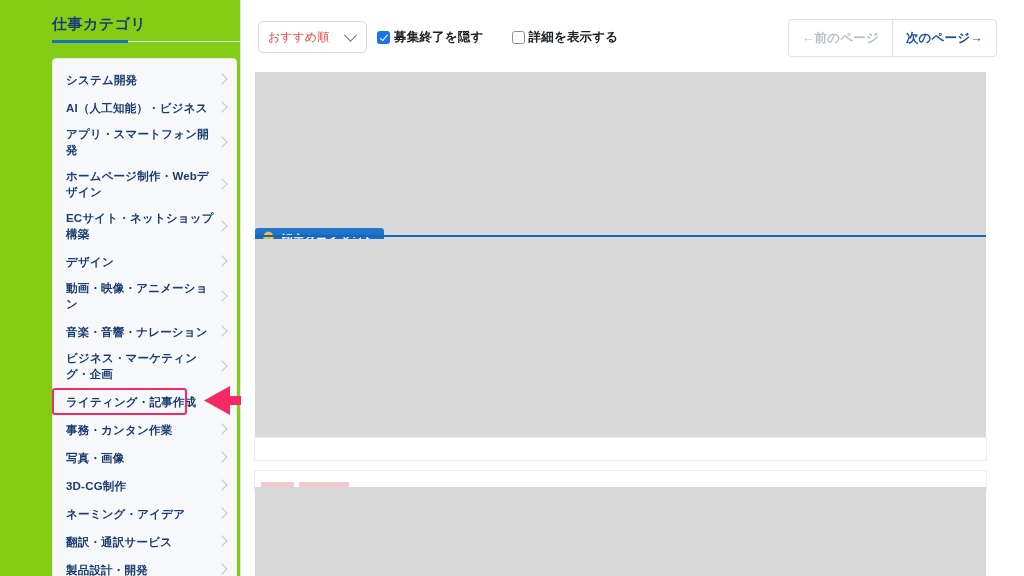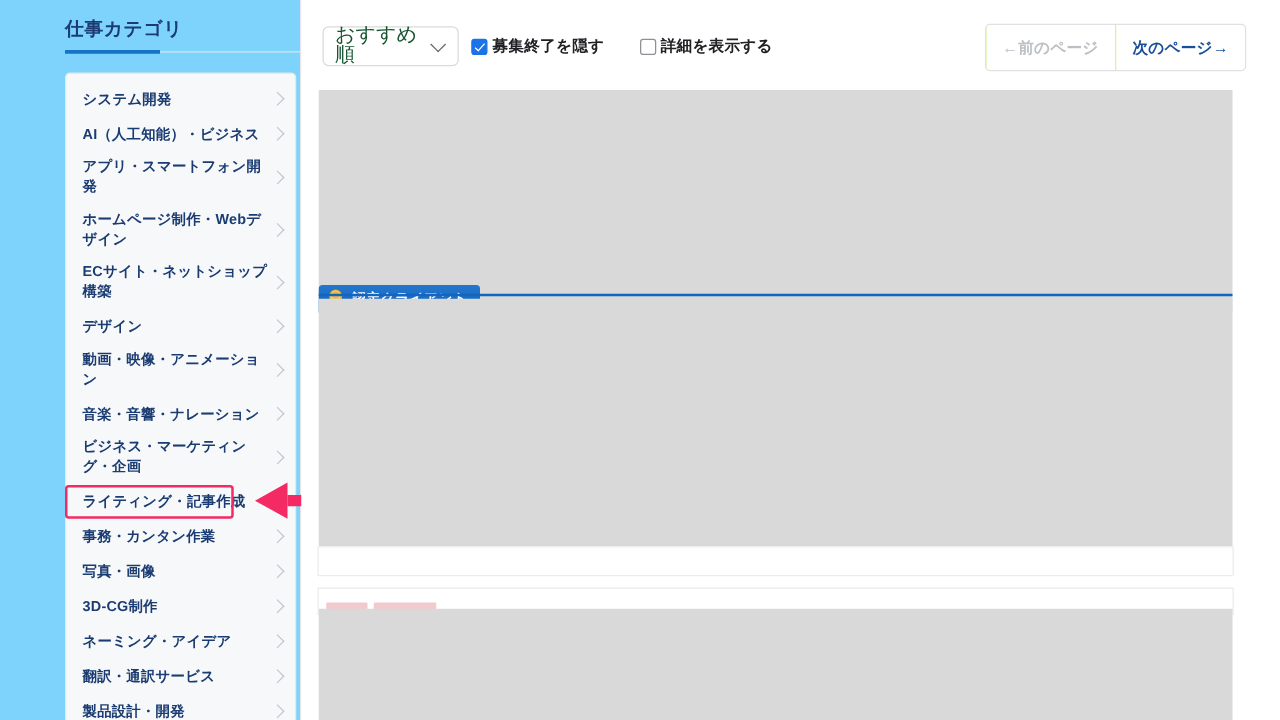--- a/index.html
+++ b/index.html
@@ -21,21 +21,21 @@
     background: #ffffff;
   }
 
   
   .sidebar {
     position: absolute;
     left: 0;
     top: 0;
     width: 241px;
     height: 576px;
-    background: #7dd3fc;
+    background: #84cc16;
     border-right: 1px solid #e3e6e8;
     box-sizing: border-box;
   }
   .sidebar-title-wrap {
     position: absolute;
     left: 52px;
     top: 14px;
     width: 189px;
   }
   .sidebar-title {
@@ -153,22 +153,22 @@
     box-sizing: border-box;
     background: #ffffff;
     border: 1px solid #d8dadd;
     border-radius: 5px;
     display: flex;
     align-items: center;
     padding: 0 9px;
     cursor: pointer;
   }
   .sort-select-label {
-    font-size: 16px;
-    color: #14532d;
+    font-size: 12px;
+    color: #ef4444;
     flex: 1;
     line-height: 16px;
   }
   .sel-chev {
     width: 8px;
     height: 8px;
     border-left: 1.3px solid #63676b;
     border-bottom: 1.3px solid #63676b;
     transform: rotate(-45deg);
     margin-bottom: 3px;

